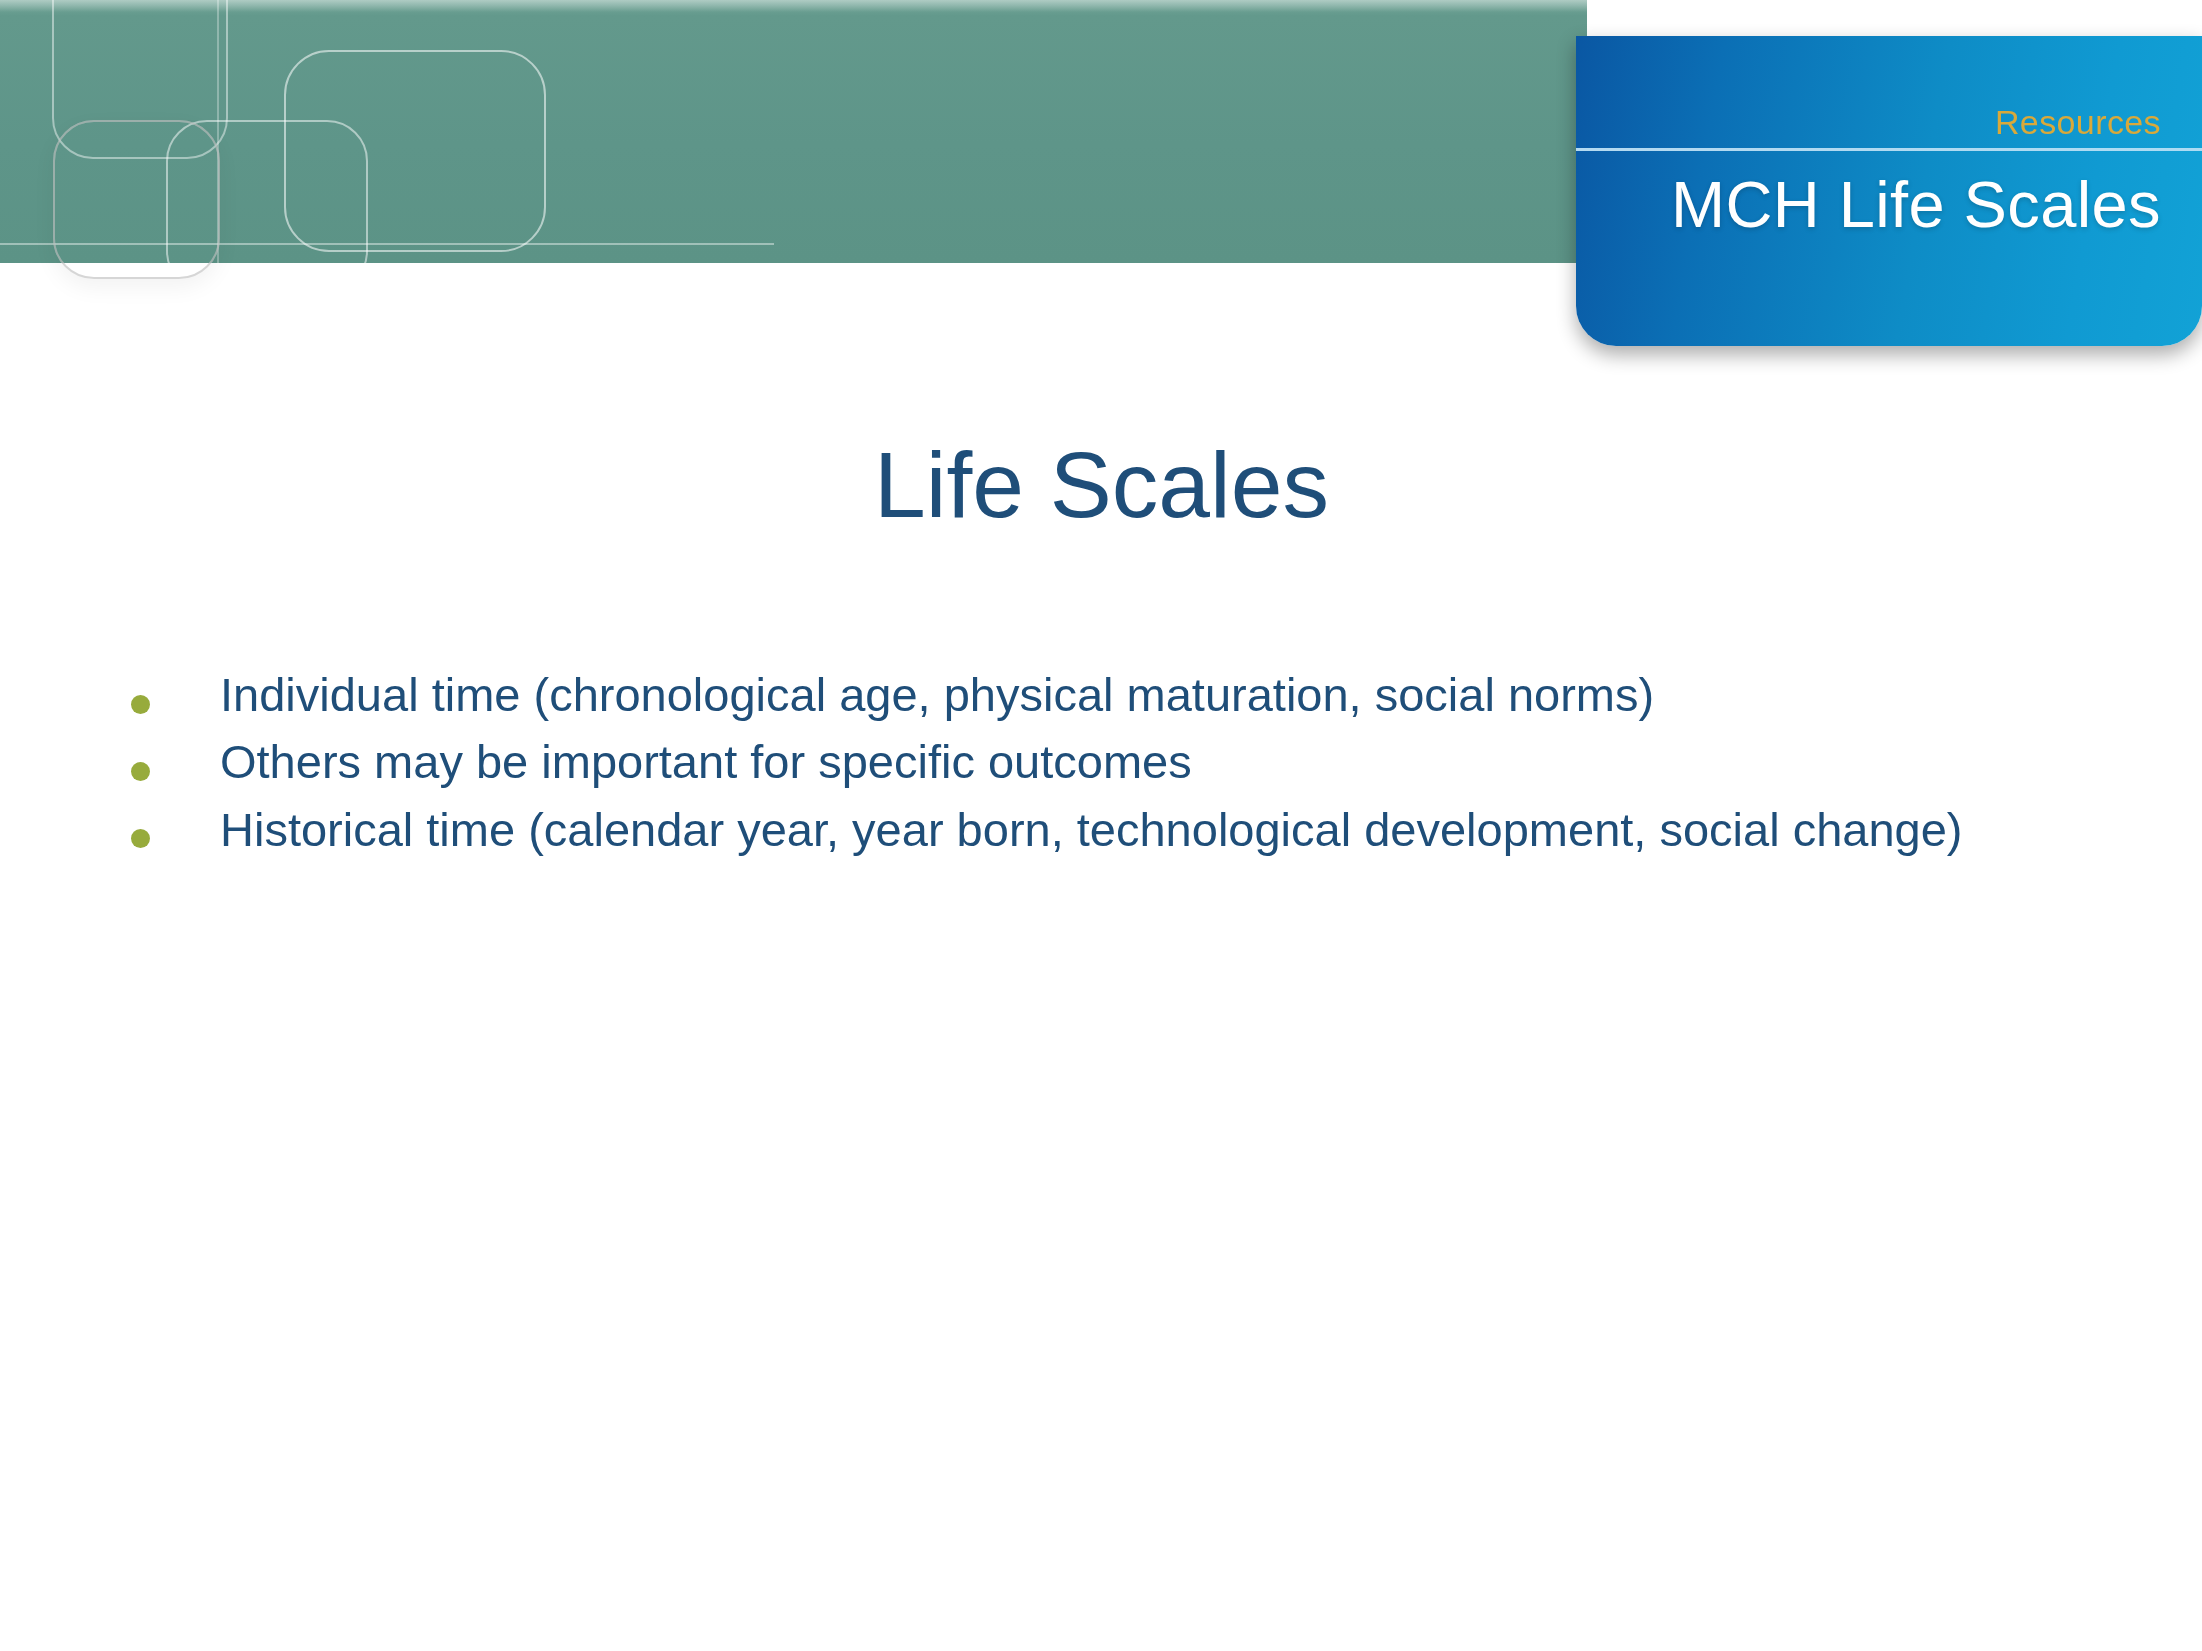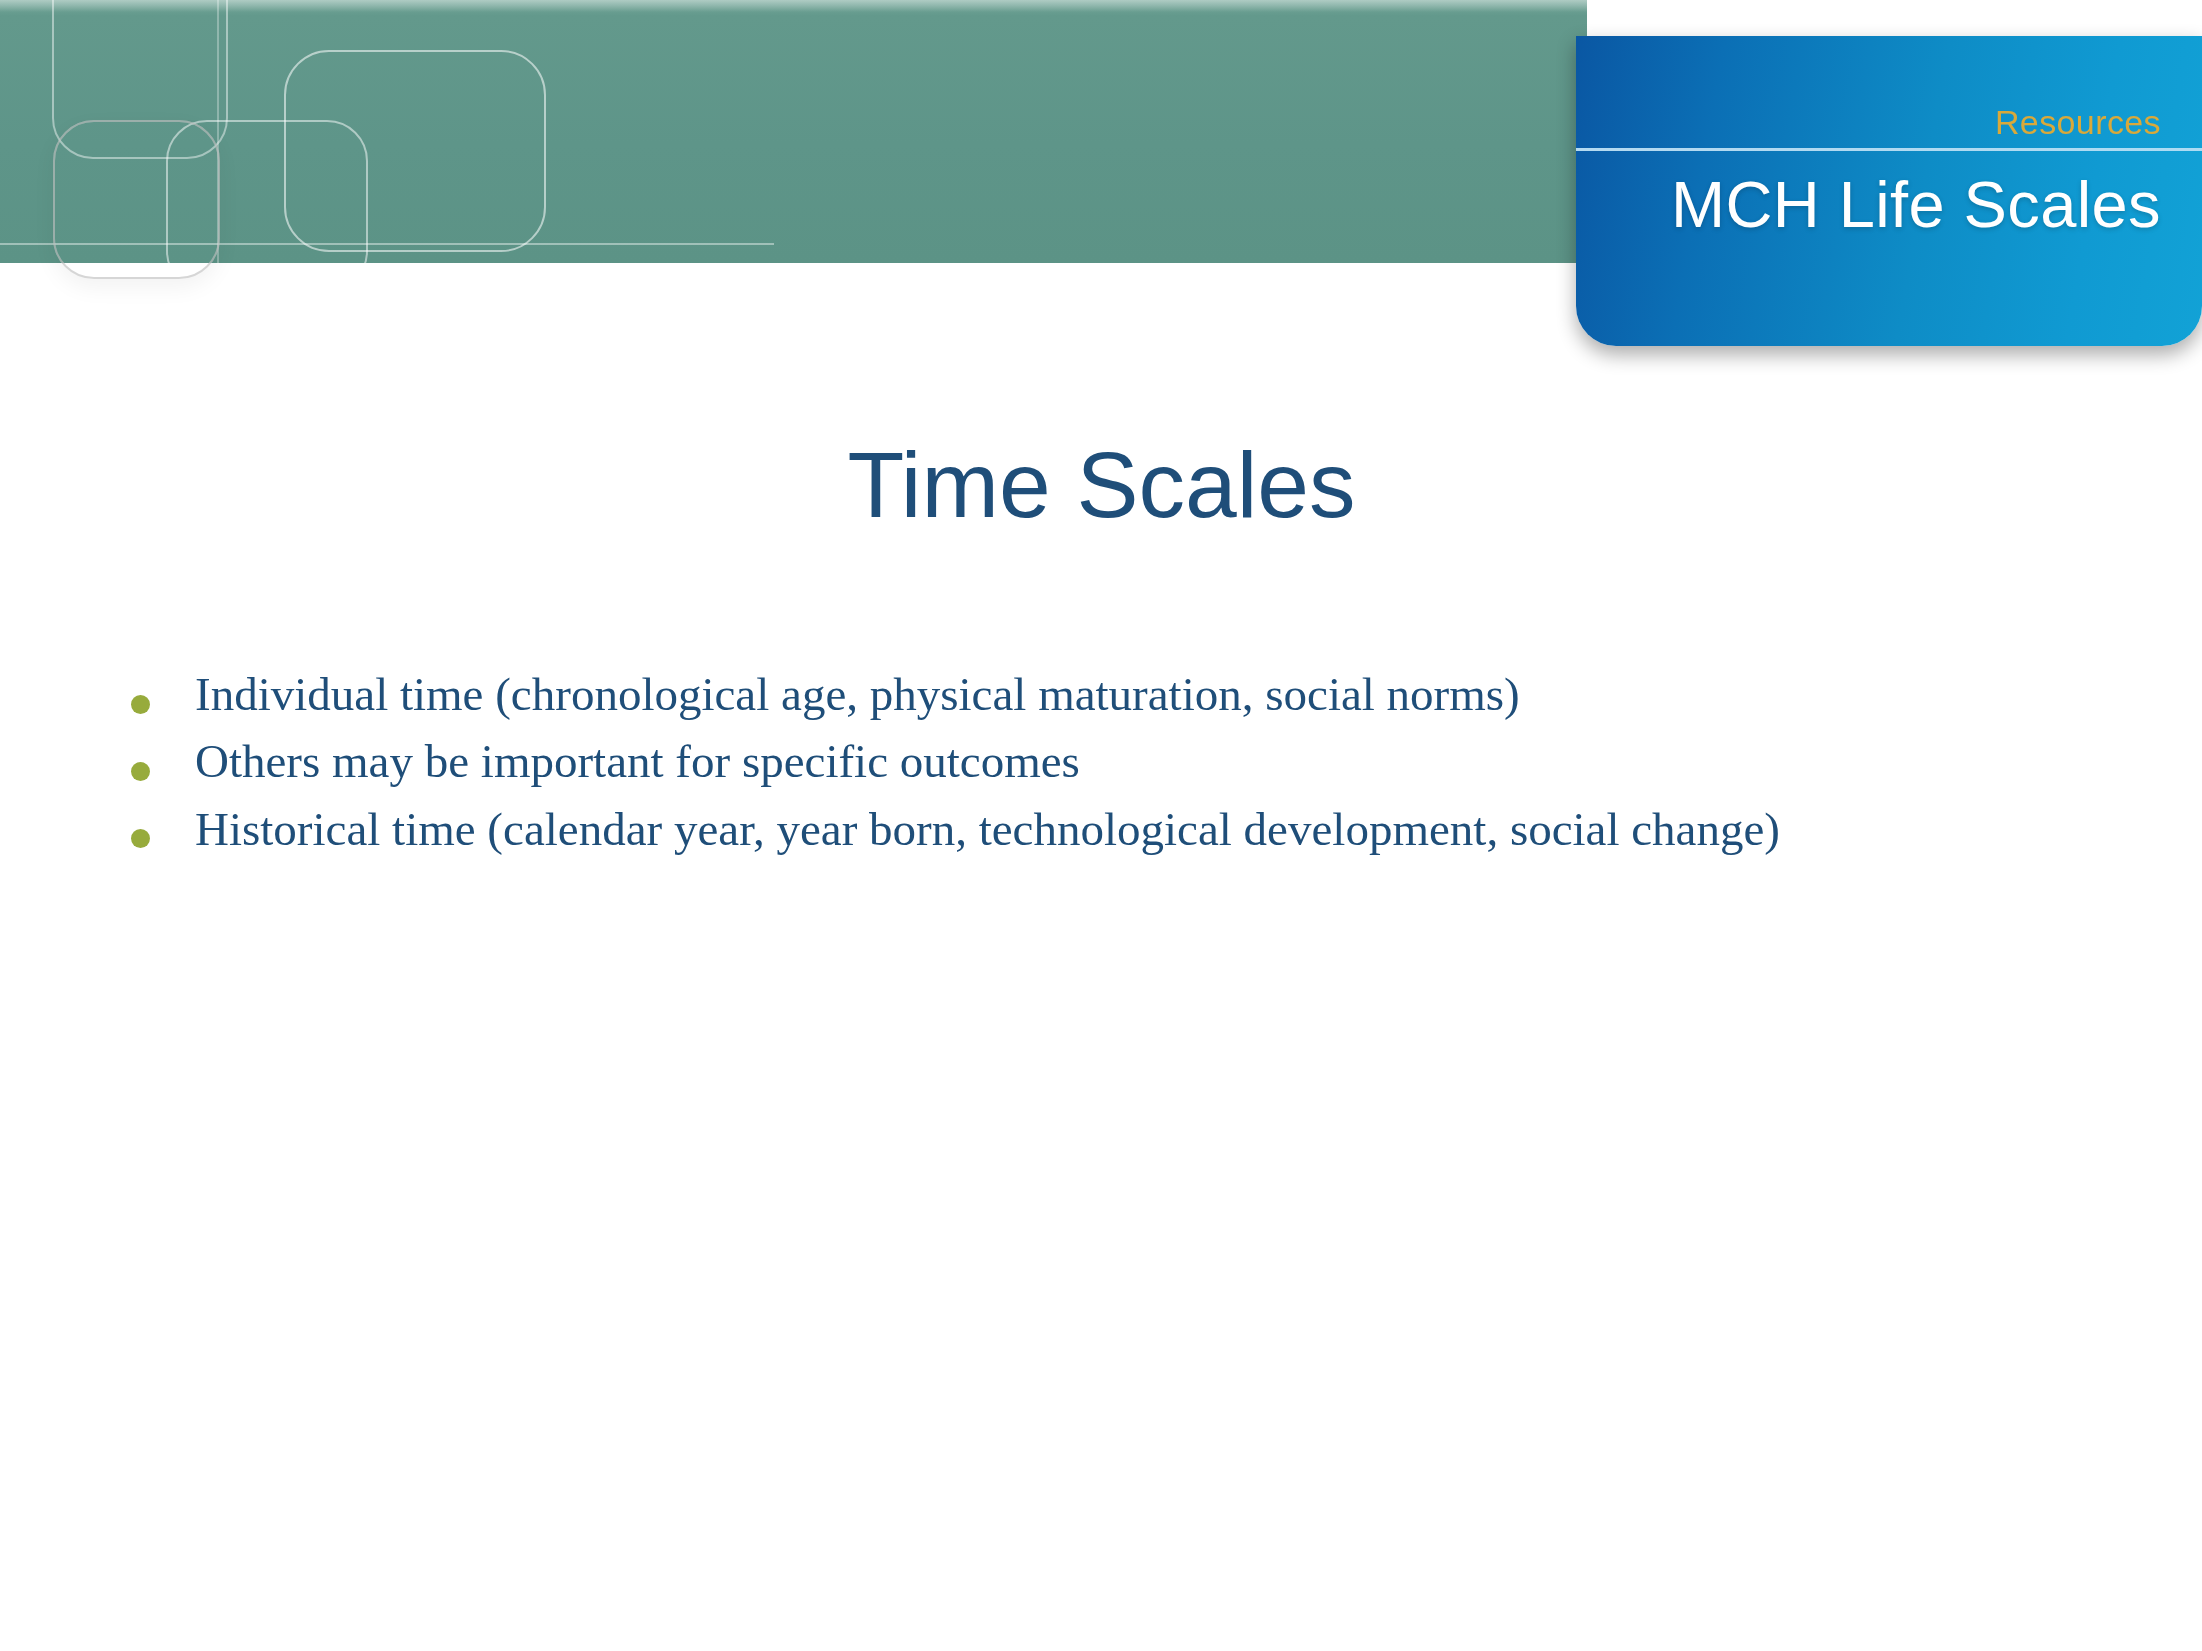--- a/index.html
+++ b/index.html
@@ -198,22 +198,23 @@
     border-radius: 50%;
     background: #97ab3c;
     margin-top: 27.5px;
     margin-right: 45px;
   }
   .bullet-text {
     flex: 1 1 auto;
     font-size: 47px;
     line-height: 1.18;
     color: #1f4e79;
-    font-family: Liberation Serif, serif;
+    font-family: Liberation Sans, sans-serif;
     max-width: 1807px;
+    margin-left: 25px;
   }
 </style>
 </head>
 <body>
 
 <div class="slide">
 
   <div class="header-band">
     <div class="header-band-sheen"></div>
     <div class="deco-layer">
@@ -227,21 +228,21 @@
   </div>
 
   <div class="deco-white"></div>
 
   <div class="logo-panel">
     <div class="logo-resources">Resources</div>
     <div class="logo-rule"></div>
     <div class="logo-title">MCH Life Scales</div>
   </div>
 
-  <div class="slide-title">Time Scales</div>
+  <div class="slide-title">Life Scales</div>
 
   <div class="bullet-list">
 
     <div class="bullet-item">
       <span class="bullet-dot"></span>
       <span class="bullet-text">Individual time (chronological age, physical maturation, social norms)</span>
     </div>
 
     <div class="bullet-item">
       <span class="bullet-dot"></span>

